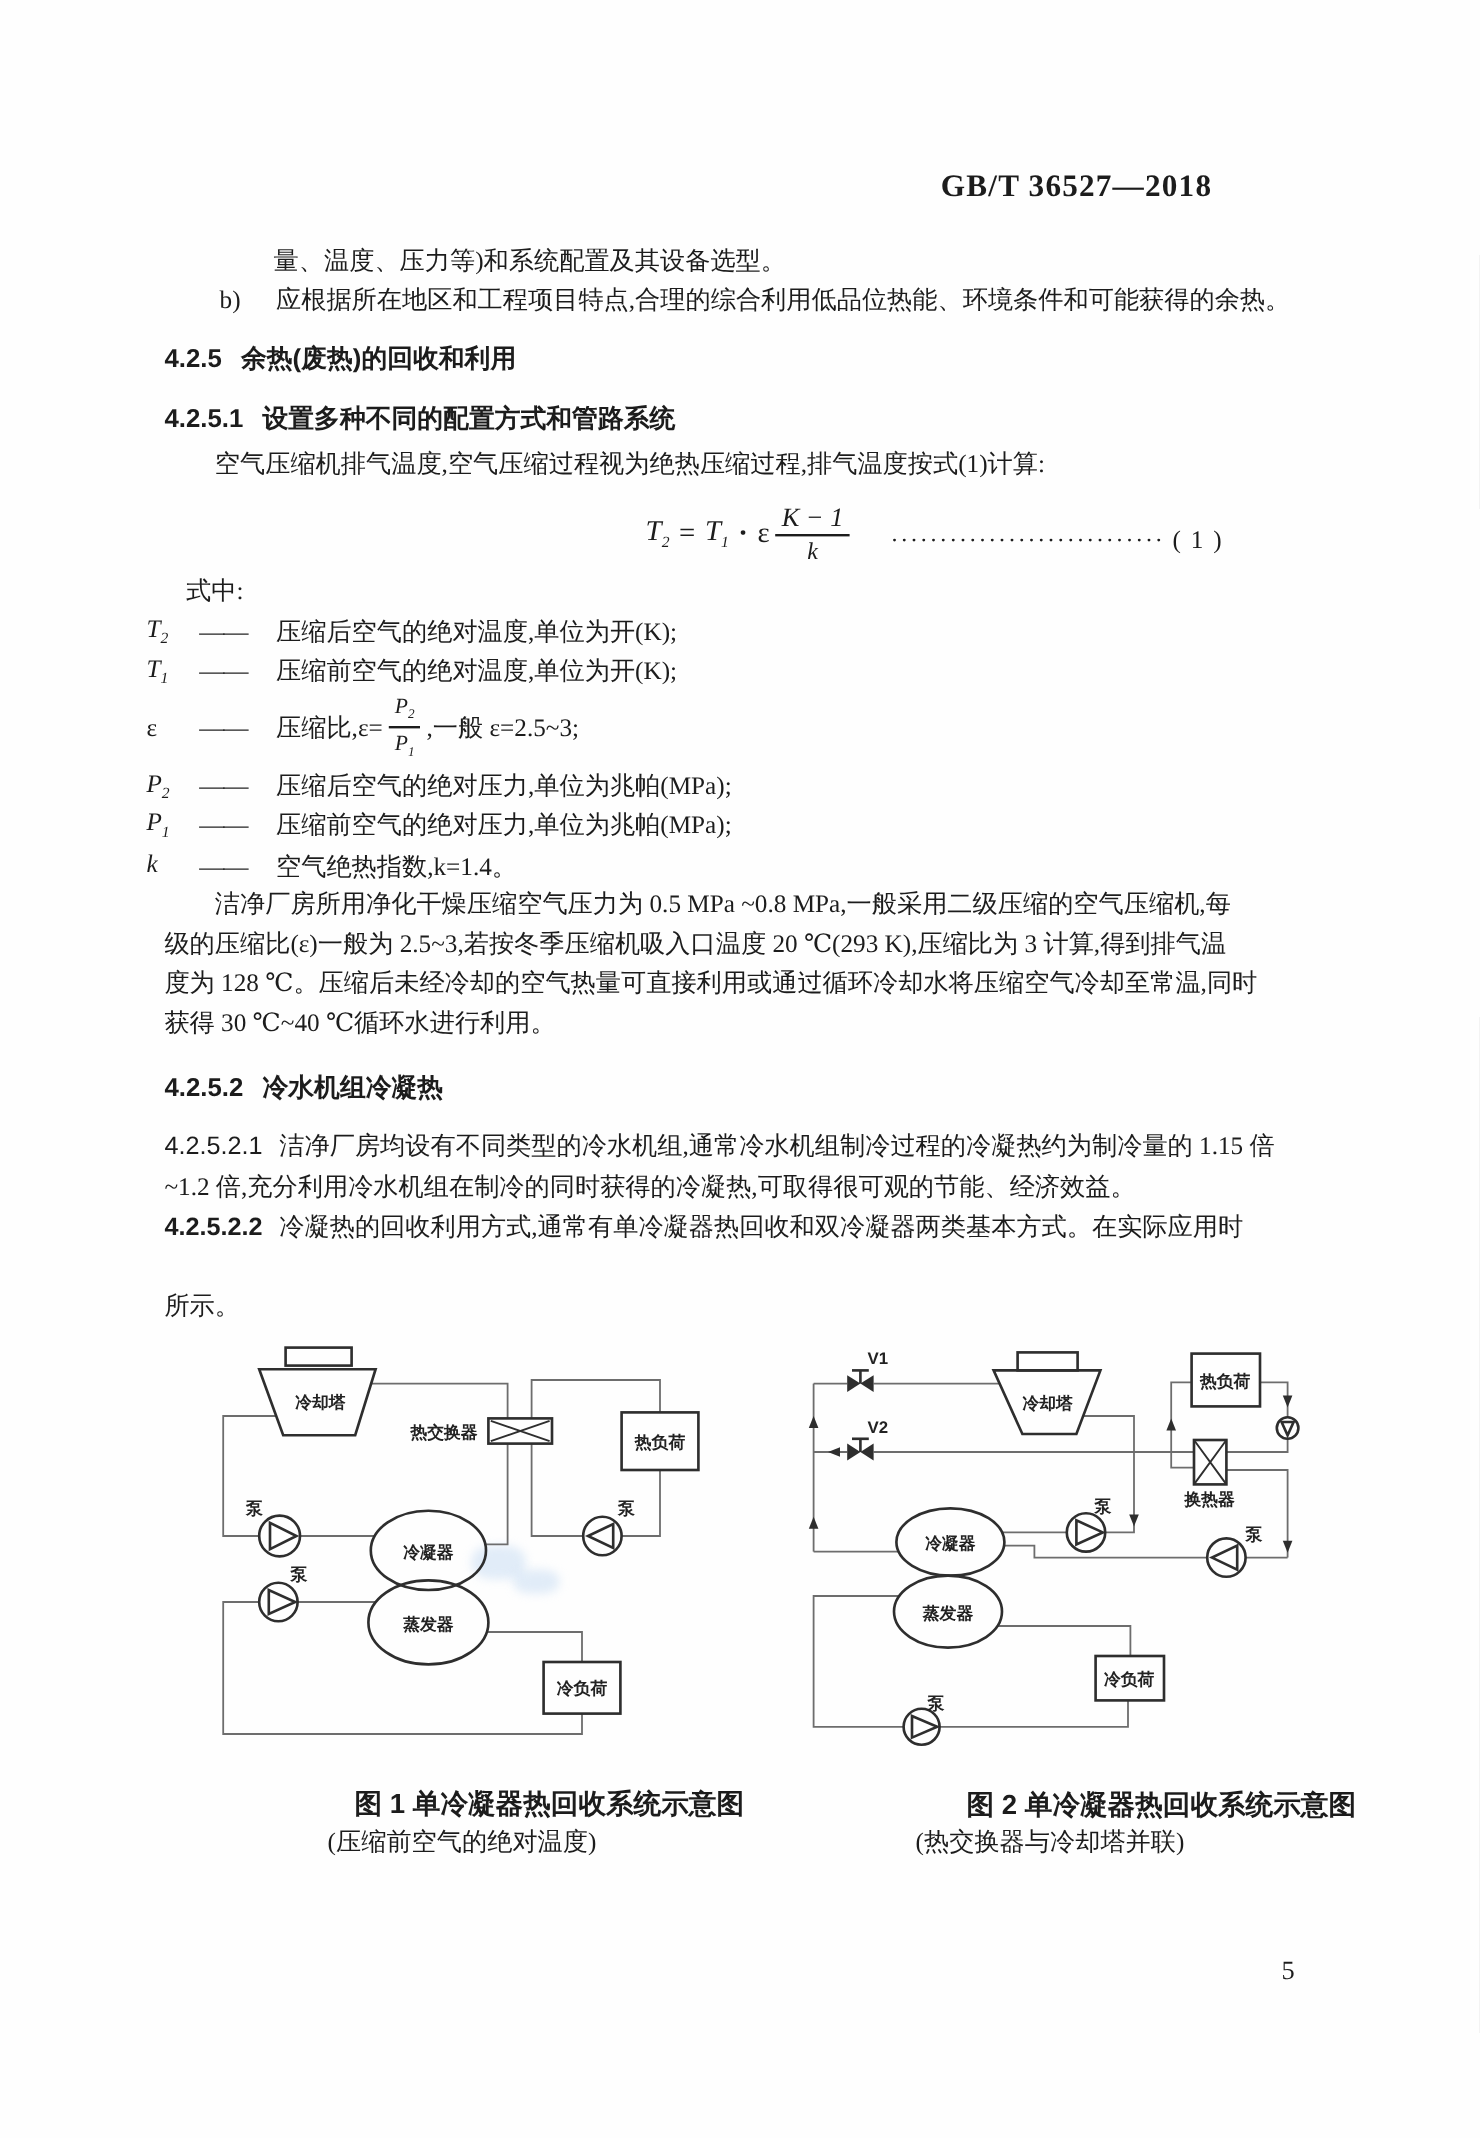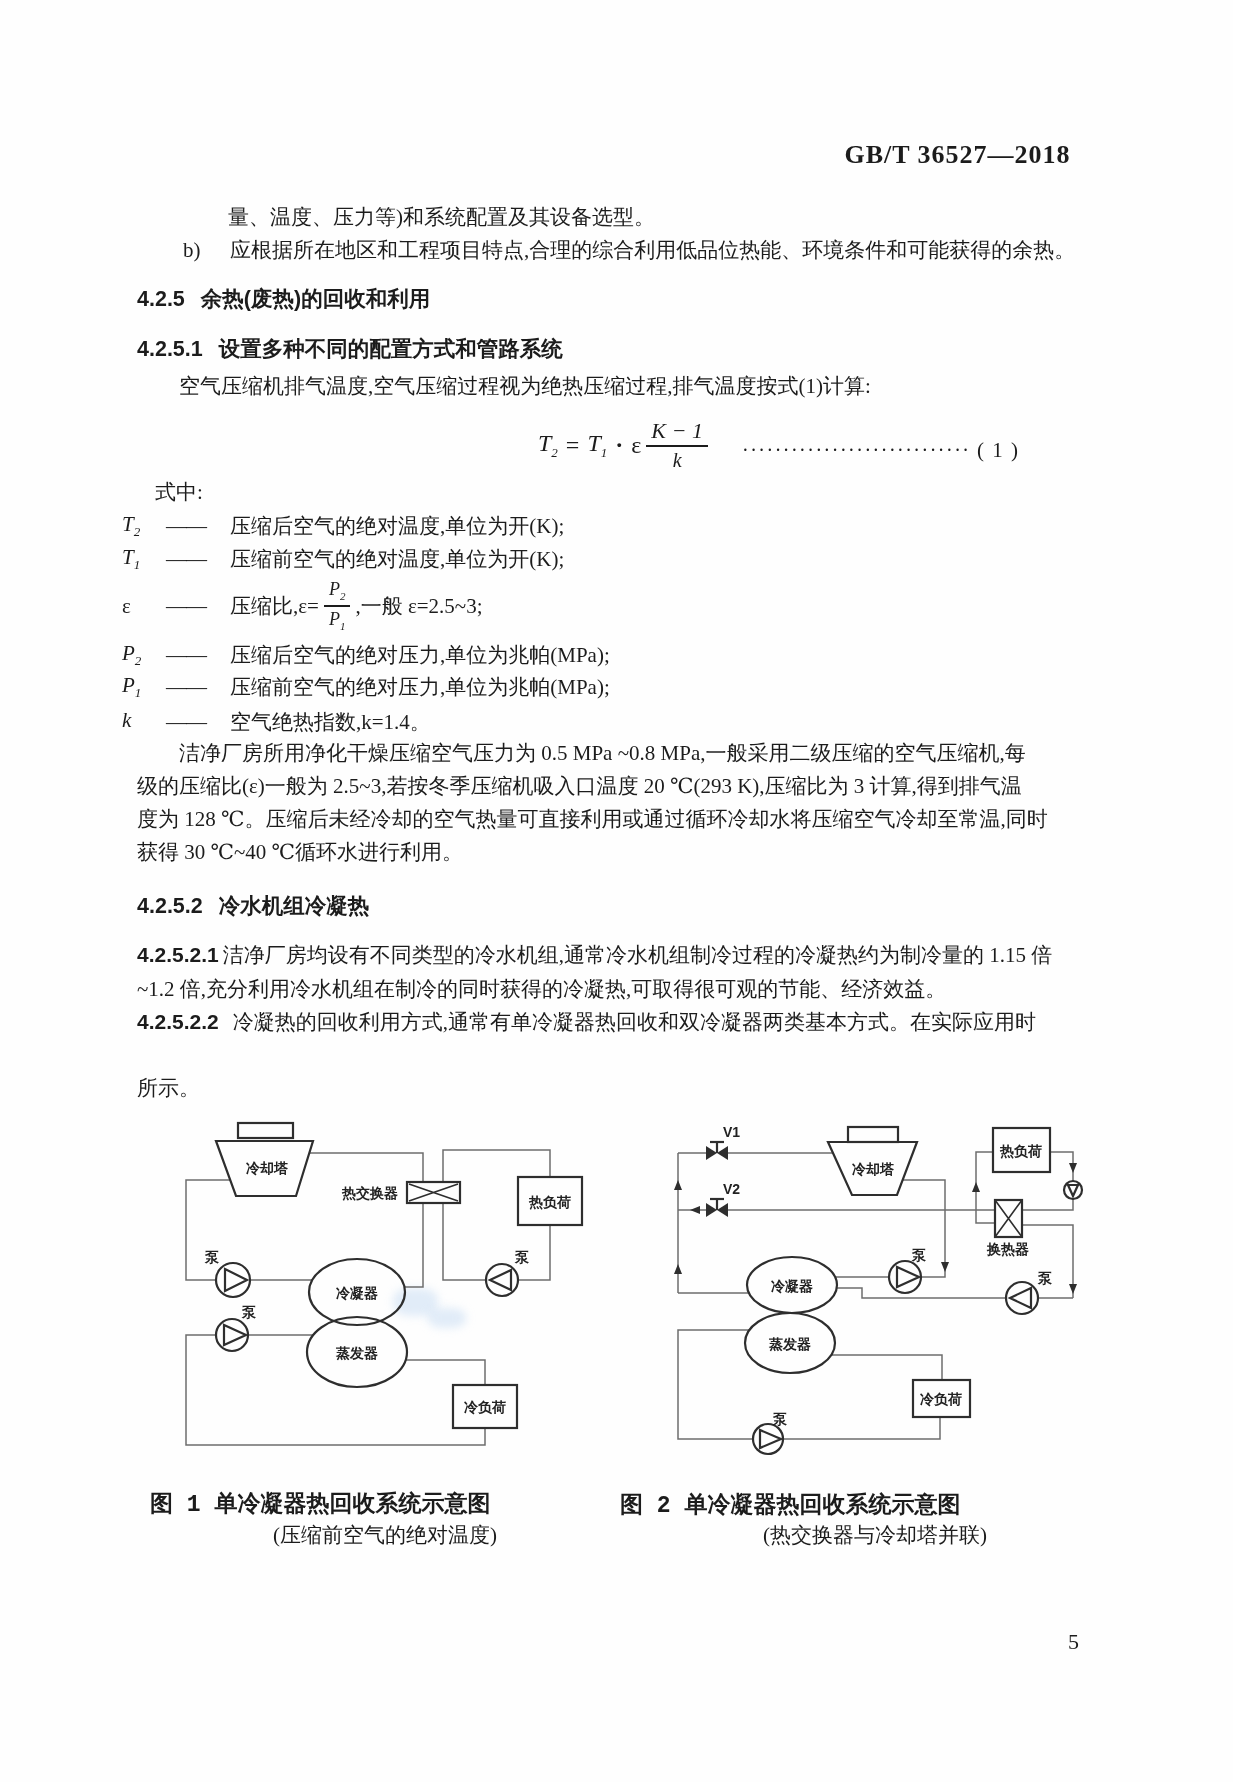--- a/index.html
+++ b/index.html
@@ -14,36 +14,36 @@
   sub{font-size:13px;}
   .defrow{display:flex;align-items:center;font-size:21px;}
   .defrow .sym{width:44px;}
   .defrow .dash{width:64px;letter-spacing:-1px;}
   .frac{display:inline-flex;flex-direction:column;align-items:center;vertical-align:middle;
         line-height:1;margin:0 5px;}
   .frac .fnum{padding:0 5px 3px;border-bottom:2px solid #1c1c1c;}
   .frac .fden{padding-top:3px;}
   .formula-main{display:flex;align-items:center;font-size:24px;}
   .dots{font-size:20px;letter-spacing:1.5px;}
-  .caption1{font-family:Liberation Mono, monospace;font-weight:bold;font-size:23px;
-            text-align:left;}
+  .caption1{font-family:Liberation Sans, sans-serif;font-weight:bold;font-size:23px;
+            text-align:right;}
   .caption2{font-size:21px;text-align:center;}
   svg text{font-family:"Liberation Sans","DejaVu Sans",sans-serif;font-size:14px;font-weight:600;fill:#222;}
   svg text.vlabel{font-family:"Liberation Serif","DejaVu Serif",serif;font-size:14px;font-weight:700;}
   .pipe{stroke:#6d6d6d;stroke-width:1.5;fill:none;}
   .equip{stroke:#2e2e2e;stroke-width:2.2;fill:none;}
   .arrow{fill:#2e2e2e;stroke:none;}
   .artifact{position:absolute;background:rgba(185,212,240,.42);filter:blur(4px);border-radius:40%;}
 </style>
 </head>
 <body>
 
 <div class="page">
 
-  <div class="abs hdr" style="left:800px;top:140px;width:315px;text-align:center;">GB/T 36527—2018</div>
+  <div class="abs hdr" style="left:784px;top:140px;width:315px;text-align:left;">GB/T 36527—2018</div>
 
   <div class="abs body-line" style="left:228px;top:205px;">量、温度、压力等)和系统配置及其设备选型。</div>
   <div class="abs body-line" style="left:183px;top:238px;">b)</div>
   <div class="abs body-line" style="left:230px;top:238px;">应根据所在地区和工程项目特点,合理的综合利用低品位热能、环境条件和可能获得的余热。</div>
 
   <div class="abs heading" style="left:137px;top:288px;">
     <span>4.2.5</span>
     <span>余热(废热)的回收和利用</span>
   </div>
   <div class="abs heading" style="left:137px;top:338px;">
@@ -111,21 +111,21 @@
   <div class="abs body-line" style="left:137px;top:774px;">级的压缩比(ε)一般为 2.5~3,若按冬季压缩机吸入口温度 20 ℃(293 K),压缩比为 3 计算,得到排气温</div>
   <div class="abs body-line" style="left:137px;top:807px;">度为 128 ℃。压缩后未经冷却的空气热量可直接利用或通过循环冷却水将压缩空气冷却至常温,同时</div>
   <div class="abs body-line" style="left:137px;top:840px;">获得 30 ℃~40 ℃循环水进行利用。</div>
 
   <div class="abs heading" style="left:137px;top:895px;">
     <span>4.2.5.2</span>
     <span>冷水机组冷凝热</span>
   </div>
 
   <div class="abs body-line" style="left:137px;top:943px;">
-    <span style="font-family:'Liberation Sans','DejaVu Sans',sans-serif;font-weight:bold;margin-right:4px;">4.2.5.2.1</span><span>洁净厂房均设有不同类型的冷水机组,通常冷水机组制冷过程的冷凝热约为制冷量的 1.15 倍</span>
+    <span style="font-family:'Liberation Sans','DejaVu Sans',sans-serif;font-weight:normal;margin-right:14px;">4.2.5.2.1</span><span>洁净厂房均设有不同类型的冷水机组,通常冷水机组制冷过程的冷凝热约为制冷量的 1.15 倍</span>
   </div>
   <div class="abs body-line" style="left:137px;top:977px;">~1.2 倍,充分利用冷水机组在制冷的同时获得的冷凝热,可取得很可观的节能、经济效益。</div>
 
   <div class="abs body-line" style="left:137px;top:1010px;">
     <span style="font-family:'Liberation Sans','DejaVu Sans',sans-serif;font-weight:bold;margin-right:14px;">4.2.5.2.2</span><span>冷凝热的回收利用方式,通常有单冷凝器热回收和双冷凝器两类基本方式。在实际应用时</span>
   </div>
   <div class="abs body-line" style="left:137px;top:1076px;">所示。</div>
 
   <div class="artifact" style="left:393px;top:1288px;width:45px;height:28px;"></div>
   <div class="artifact" style="left:428px;top:1308px;width:38px;height:20px;"></div>

